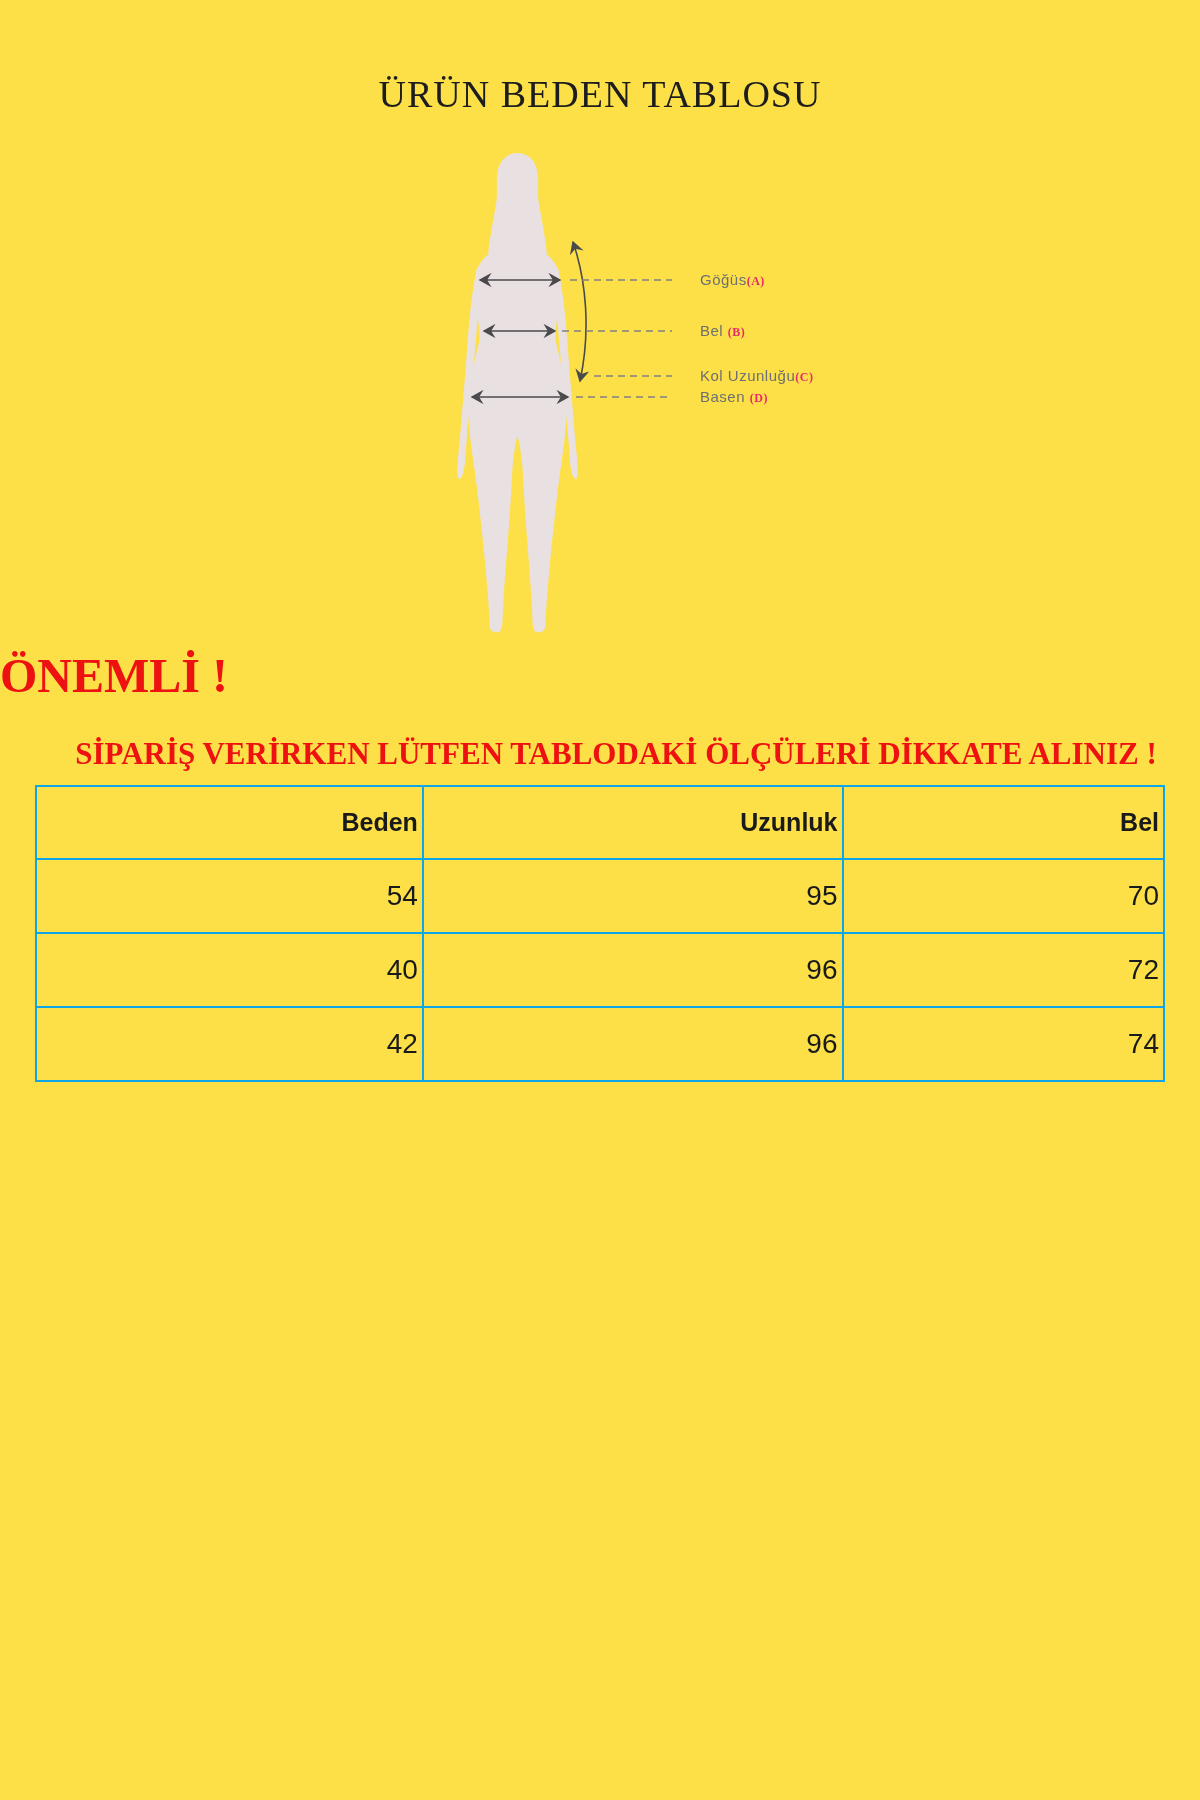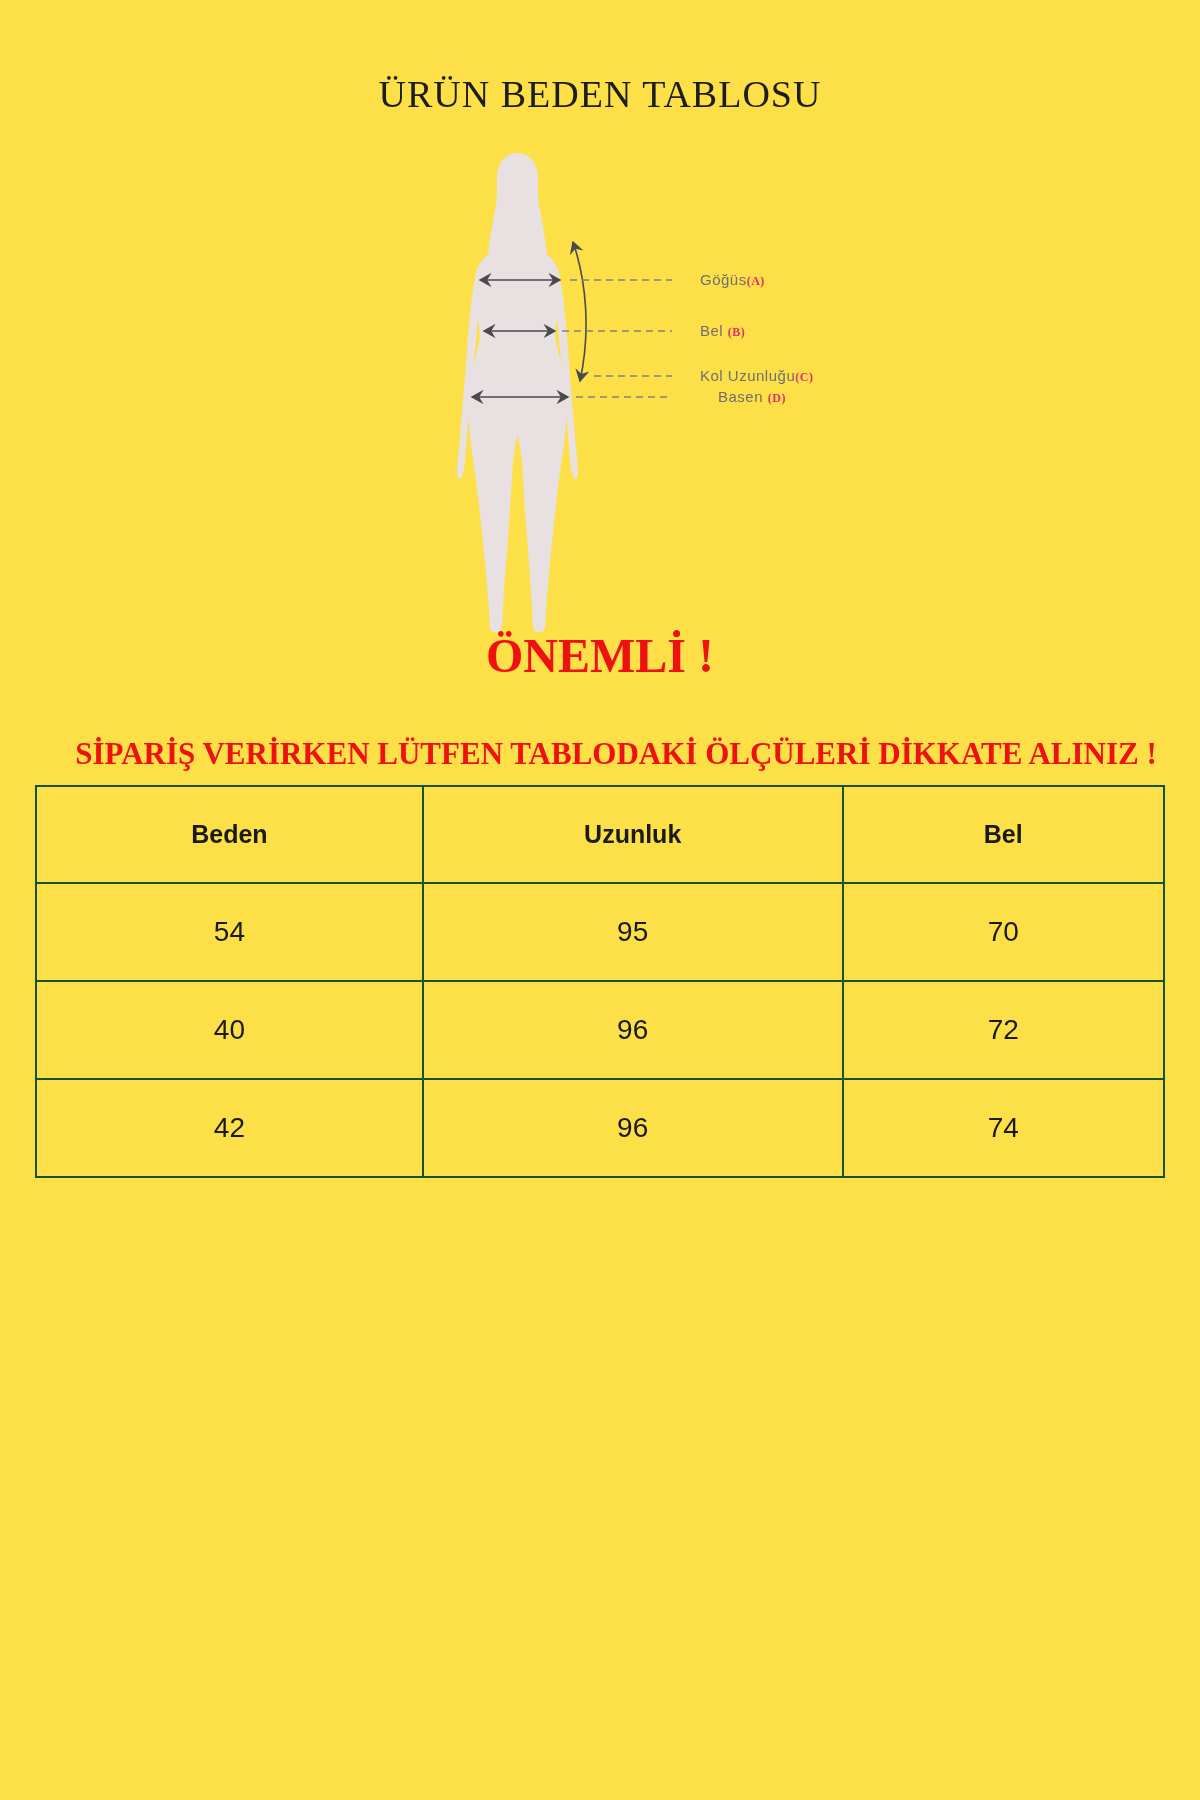--- a/index.html
+++ b/index.html
@@ -28,22 +28,22 @@
     letter-spacing:0.5px;
     white-space:nowrap;
   }
   .m-label .letter{
     font-family:"Liberation Serif",serif;
     font-weight:bold;
     font-size:12px;
     color:#e72a6c;
   }
   .important-heading{
-    position:absolute;top:628px;left:0;width:1200px;
-    text-align:center;
+    position:absolute;top:648px;left:0;width:1200px;
+    text-align:left;
     font-family:"Liberation Serif",serif;
     font-weight:bold;
     font-size:48px;
     color:#ee1111;
   }
   .important-warning{
     position:absolute;top:736px;left:0;width:1200px;
     text-align:center;
     font-family:"Liberation Serif",serif;
     font-weight:bold;
@@ -52,25 +52,25 @@
     letter-spacing:0px;
     margin-left:16px;
   }
   .size-table{
     position:absolute;top:785px;left:35px;
     width:1130px;
     border-collapse:collapse;
     table-layout:fixed;
   }
   .size-table th,.size-table td{
-    border:2px solid #14532d;
-    text-align:center;
+    border:2px solid #0ea5e9;
+    text-align:right;
     vertical-align:middle;
     color:#1a1a1a;
-    padding:16px;
+    padding:4px;
   }
   .size-table th{
     height:63px;
     font-size:25px;
     font-weight:bold;
   }
   .size-table td{
     height:64px;
     font-size:28px;
     font-weight:400;
@@ -129,21 +129,21 @@
 
     <div class="m-label" style="top:141px;">
       <span>Göğüs</span><span class="letter">(A)</span>
     </div>
     <div class="m-label" style="top:192px;">
       <span>Bel</span> <span class="letter">(B)</span>
     </div>
     <div class="m-label" style="top:237px;">
       <span>Kol Uzunluğu</span><span class="letter">(C)</span>
     </div>
-    <div class="m-label" style="top:258px;margin-left:18px;">
+    <div class="m-label" style="top:258px;">
       <span>Basen</span> <span class="letter">(D)</span>
     </div>
   </div>
 
   <div class="important-heading">ÖNEMLİ !</div>
   <div class="important-warning">SİPARİŞ VERİRKEN LÜTFEN TABLODAKİ ÖLÇÜLERİ DİKKATE ALINIZ !</div>
 
   <table class="size-table">
     <colgroup>
       <col class="col-beden">

